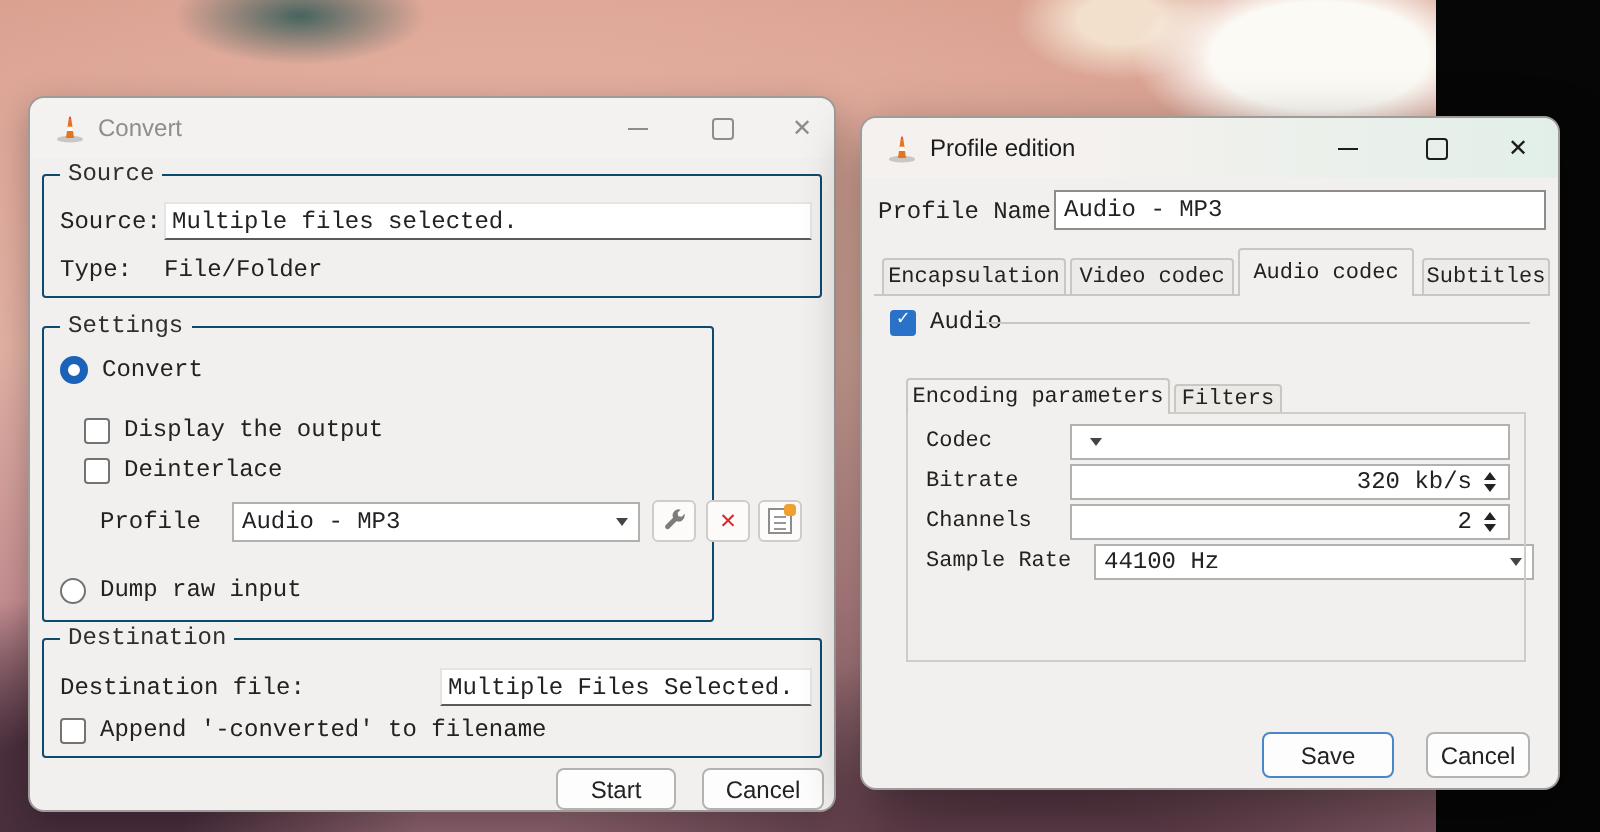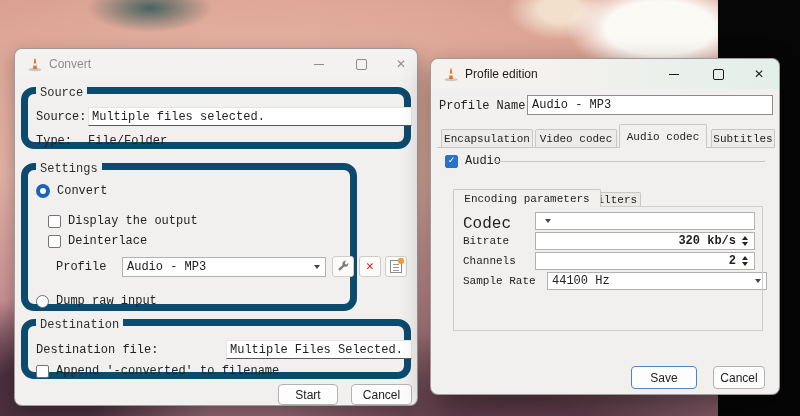--- a/index.html
+++ b/index.html
@@ -26,39 +26,39 @@
     font-family:"Liberation Sans",sans-serif;font-size:12px;}
   .win-icon{position:absolute;left:12px;top:7px;width:16px;height:16px;}
   .win-title{position:absolute;left:34px;top:8px;}
   .ctrl{position:absolute;top:5px;width:28px;height:20px;display:flex;
     align-items:center;justify-content:center;}
   .glyph-min{display:block;width:10px;border-top:1px solid currentColor;}
   .glyph-max{display:block;width:9px;height:9px;border:1px solid currentColor;border-radius:2px;}
   .glyph-close{font-size:12px;line-height:1;}
 
   
-  .group{position:absolute;border:7px solid #0c4a6e;border-radius:13px;box-sizing:border-box;}
+  .group{position:absolute;border:1px solid #0c4a6e;border-radius:2px;box-sizing:border-box;}
   .group-label{position:absolute;top:-8px;left:8px;background:#f2f0ef;padding:0 4px;
     font-size:12px;color:#2f2f2f;}
   .lab{position:absolute;font-size:12px;white-space:nowrap;}
 
   
   .ufield{position:absolute;box-sizing:border-box;background:#fff;border:1px solid #e6e3e0;
     border-bottom:1px solid #5a5a5a;font-family:"Liberation Mono",monospace;font-size:12px;
     color:#222;padding:0 3px;outline:none;}
   .boxfield{position:absolute;box-sizing:border-box;background:#fff;border:1px solid #8f8d8b;
     font-family:"Liberation Mono",monospace;font-size:12px;color:#222;padding:0 4px;outline:none;}
   .combo{position:absolute;box-sizing:border-box;background:#fff;border:1px solid #b3b1ae;
     display:flex;align-items:center;font-size:12px;padding-left:4px;}
   .combo .val{flex:1;overflow:hidden;white-space:nowrap;}
   .caret-down{width:0;height:0;border-left:3px solid transparent;border-right:3px solid transparent;
     border-top:4px solid #444;margin:0 5px;}
   .spin{position:absolute;box-sizing:border-box;background:#fff;border:1px solid #b3b1ae;
     display:flex;align-items:center;font-size:12px;}
-  .spin .val{flex:1;text-align:right;white-space:nowrap;font-weight:bold;}
+  .spin .val{flex:1;text-align:right;white-space:nowrap;}
   .spin-arrows{width:14px;display:flex;flex-direction:column;align-items:center;gap:2px;padding:0 2px;}
   .tri-up{width:0;height:0;border-left:3px solid transparent;border-right:3px solid transparent;
     border-bottom:4px solid #222;}
   .tri-down{width:0;height:0;border-left:3px solid transparent;border-right:3px solid transparent;
     border-top:4px solid #222;}
 
   
   .row{position:absolute;display:flex;align-items:center;gap:7px;font-size:12px;white-space:nowrap;}
   .cb{width:13px;height:13px;box-sizing:border-box;background:#fff;border:1px solid #757371;
     border-radius:2px;flex:none;}
@@ -229,25 +229,25 @@
 
     <div class="row" style="left:14px;top:95px">
       <span class="cb checked">
           <span>✓</span>
         </span>
       <span>Audio</span>
     </div>
     <div class="hline" style="left:62px;top:102px;width:272px"></div>
 
 
-    <div class="subtab active" style="left:22px;top:130px;width:148px;height:18px">Encoding parameters</div>
+    <div class="subtab active" style="left:22px;top:130px;width:132px;height:18px">Encoding parameters</div>
     <div class="subtab" style="left:156px;top:133px;width:54px;height:15px">Filters</div>
     <div class="pane" style="left:22px;top:147px;width:310px;height:125px"></div>
 
-    <span class="lab" style="left:32px;top:156px;font-size:16px">Codec</span>
+    <span class="lab" style="left:32px;top:156px;font-size:11px">Codec</span>
     <div class="combo" style="left:104px;top:153px;width:220px;height:18px">
       <span class="caret-down"></span>
     </div>
 
     <span class="lab" style="left:32px;top:176px;font-size:11px">Bitrate</span>
     <div class="spin" style="left:104px;top:173px;width:220px;height:18px">
       <span class="val">320 kb/s</span>
       <span class="spin-arrows">
           <i class="tri-up"></i>
           <i class="tri-down"></i>

